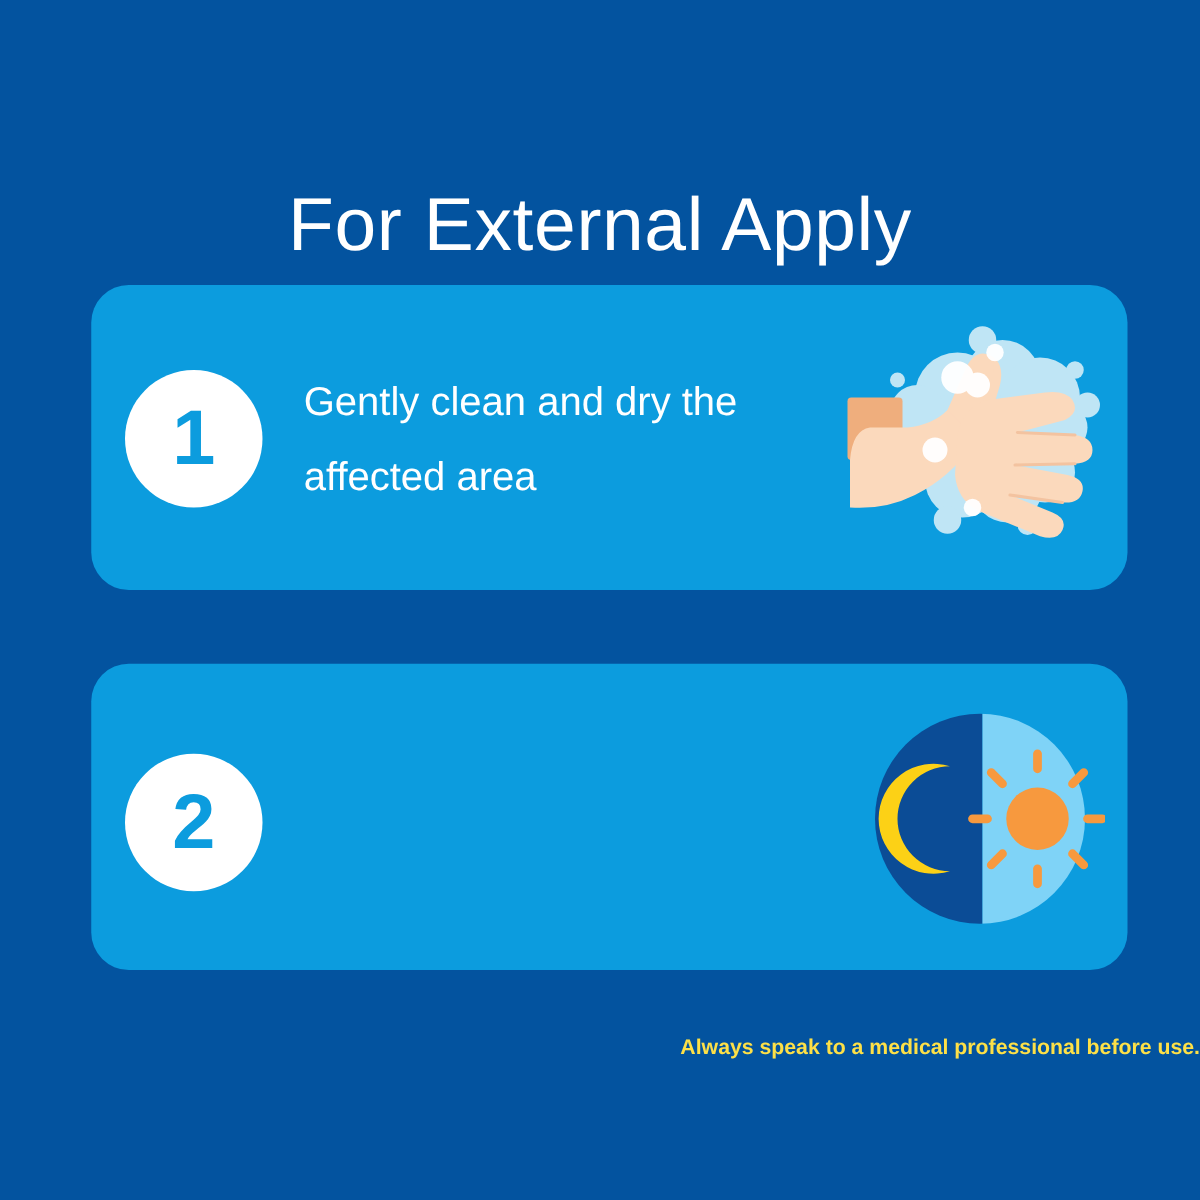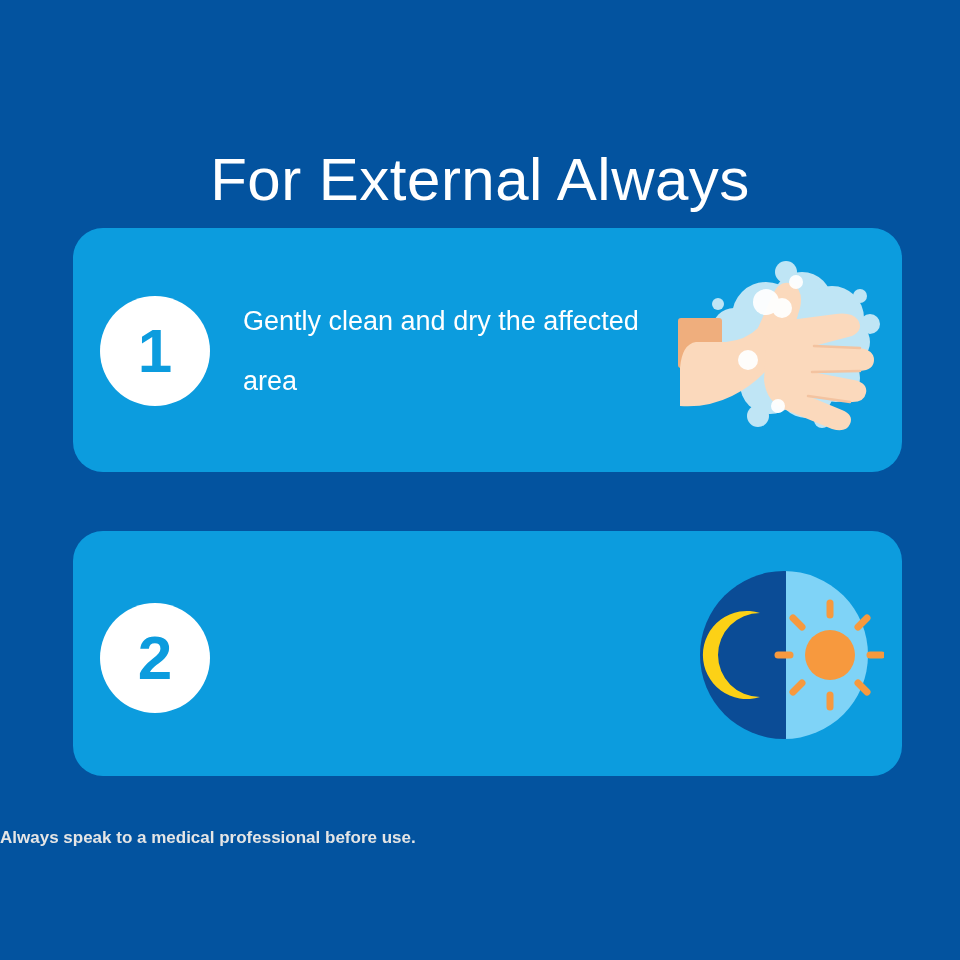--- a/index.html
+++ b/index.html
@@ -59,53 +59,53 @@
     line-height: 1;
   }
   #step-card-1 .step-badge { top: 68px; }
   #step-card-2 .step-badge { top: 72px; }
 
   .step-text {
     position: absolute;
     left: 170px;
     width: 420px;
     color: #ffffff;
-    font-size: 27px;
+    font-size: 32px;
     font-weight: 400;
     line-height: 60px;
   }
   #step-card-1 .step-text { top: 63px; }
   #step-card-2 .step-text { top: 8px; }
 
   .step-art {
     position: absolute;
     right: 8px;
   }
   #step-card-1 .step-art { top: 28px; width: 220px; height: 180px; }
   #step-card-2 .step-art { top: 24px; right: 18px; width: 200px; height: 200px; }
 
   
   #footer-note {
     position: absolute;
     top: 826px;
     left: 0;
     width: 960px;
-    text-align: left;
-    color: #e5e5e5;
+    text-align: right;
+    color: #fde047;
     font-size: 17px;
     font-weight: 700;
     line-height: 24px;
   }
 </style>
 </head>
 <body>
 
 <div id="page">
 
-  <h1 id="page-title">For External Always</h1>
+  <h1 id="page-title">For External Apply</h1>
 
   <div class="step-card" id="step-card-1">
 
     <div class="step-badge">1</div>
 
     <div class="step-text">Gently clean and dry the affected area</div>
 
     <div class="step-art">
       <svg viewBox="0 0 220 180" width="220" height="180" aria-hidden="true">
 

